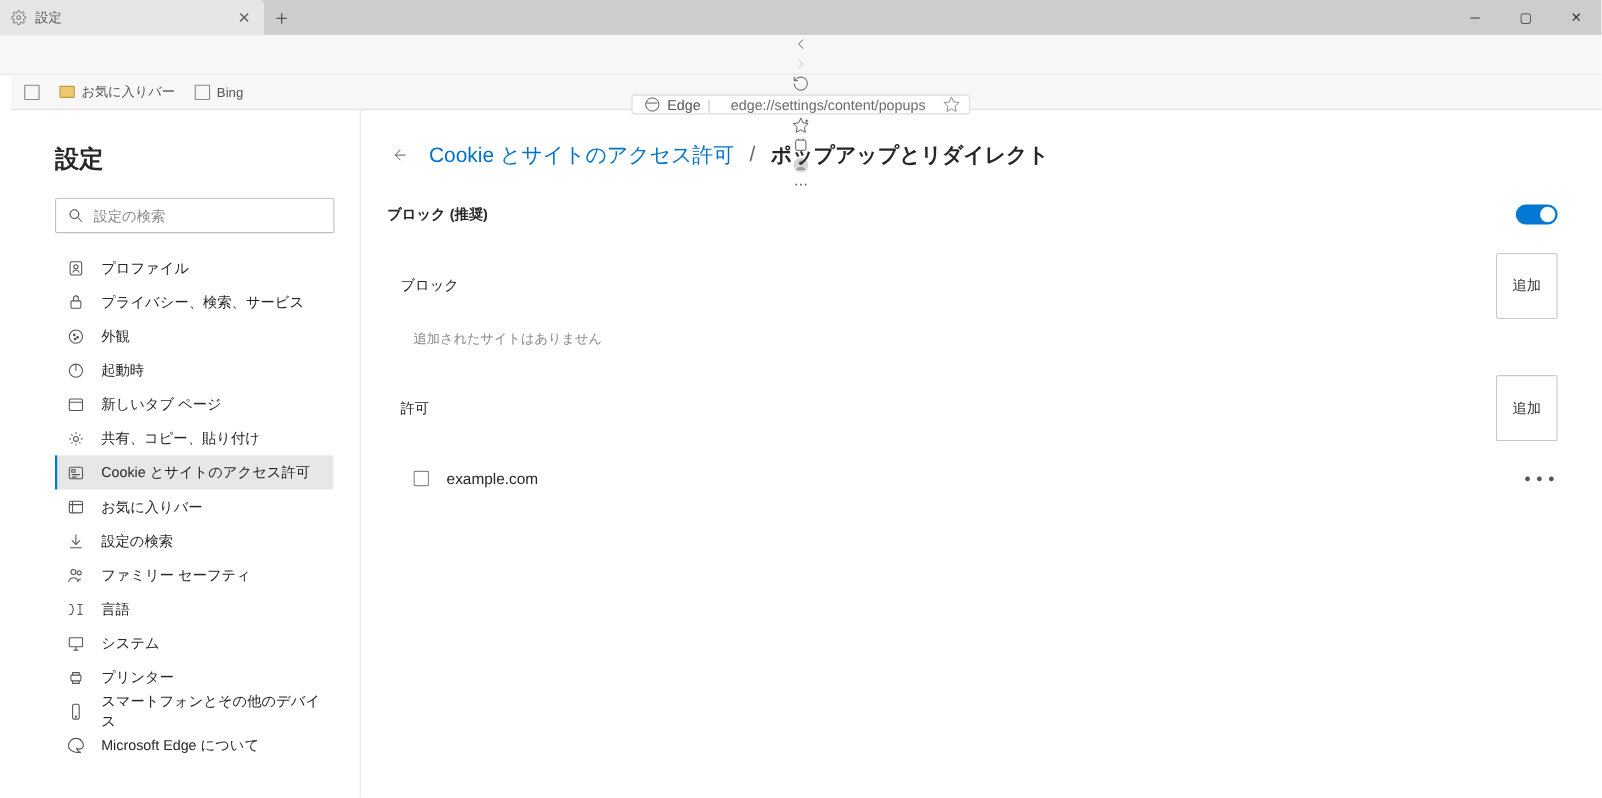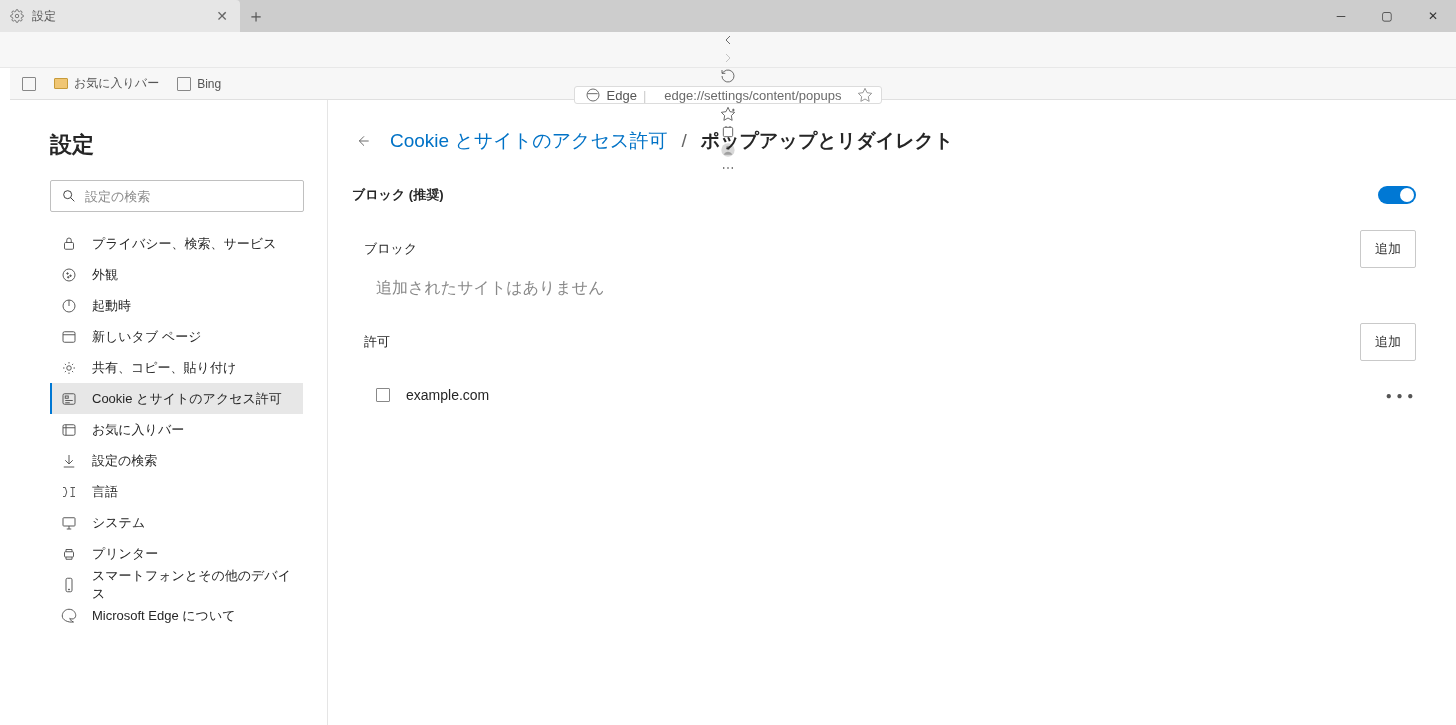--- a/index.html
+++ b/index.html
@@ -53,22 +53,22 @@
     .bc-current { font-weight: 700; }
 
     .setting-row { display: flex; align-items: flex-start; justify-content: space-between; padding: 6px 0; margin-bottom: 16px; }
     .setting-label { font-size: 13px; font-weight: 600; }
     .toggle { width: 38px; height: 18px; background: #0078d4; border-radius: 9px; position: relative; }
     .toggle::after { content: ""; position: absolute; right: 2px; top: 2px; width: 14px; height: 14px; background: #fff; border-radius: 50%; }
 
     .sect { margin-bottom: 20px; }
     .sect-head { display: flex; align-items: center; justify-content: space-between; padding: 4px 0 10px 12px; font-size: 13px; }
     .sect-head span { font-weight: 400; }
-    .add-btn { padding: 9px 14px; border: 1px solid #c9c9c9; background: #fff; border-radius: 2px; font-size: 13px; color: #323232; cursor: pointer; }
-    .empty { font-size: 16px; color: #888; padding-left: 24px; }
+    .add-btn { padding: 20px 14px; border: 1px solid #c9c9c9; background: #fff; border-radius: 2px; font-size: 13px; color: #323232; cursor: pointer; }
+    .empty { font-size: 12px; color: #888; padding-left: 24px; }
 
     .site-row { display: flex; align-items: center; padding: 8px 0 8px 24px; gap: 16px; font-size: 14px; justify-content: center; }
     .site-row .page-ic { flex-shrink: 0; }
     .site-row .site-name { flex: 1; }
     .more-dots { width: 32px; height: 32px; display: flex; align-items: center; justify-content: center; color: #555; letter-spacing: 1px; font-size: 10px; }
 
     svg { width: 16px; height: 16px; fill: none; stroke: currentColor; stroke-width: 1.3; }
     .nic svg { width: 18px; height: 18px; }
   </style>
 </head>
@@ -168,20 +168,30 @@
       <svg viewBox="0 0 24 24">
           <circle cx="10" cy="10" r="6"></circle>
           <path d="M20 20l-5.5-5.5"></path>
         </svg>
       <input type="text" placeholder="設定の検索" style="">
     </div>
     <ul class="nav-list" id="nav-list">
         <li class="nav-item">
           <span class="nic">
             <svg viewBox="0 0 24 24">
+              <rect x="5" y="4" width="14" height="16" rx="2"></rect>
+              <circle cx="12" cy="10" r="2.5"></circle>
+              <path d="M8 17c.8-2 2.5-3 4-3s3.2 1 4 3"></path>
+            </svg>
+          </span>
+          <span>プロファイル</span>
+        </li>
+        <li class="nav-item">
+          <span class="nic">
+            <svg viewBox="0 0 24 24">
               <rect x="6" y="10" width="12" height="9" rx="1.5"></rect>
               <path d="M9 10V7a3 3 0 1 1 6 0v3"></path>
             </svg>
           </span>
           <span>プライバシー、検索、サービス</span>
         </li>
         <li class="nav-item">
           <span class="nic">
             <svg viewBox="0 0 24 24">
               <circle cx="12" cy="12" r="8"></circle>
@@ -240,20 +250,30 @@
         </li>
         <li class="nav-item">
           <span class="nic">
             <svg viewBox="0 0 24 24">
               <path d="M12 4v12"></path>
               <path d="M7 11l5 5 5-5"></path>
               <path d="M5 20h14"></path>
             </svg>
           </span>
           <span>設定の検索</span>
+        </li>
+        <li class="nav-item">
+          <span class="nic">
+            <svg viewBox="0 0 24 24">
+              <circle cx="9" cy="8" r="3"></circle>
+              <circle cx="16" cy="9" r="2.5"></circle>
+              <path d="M3 20c1-3 3.5-5 6-5s5 2 6 5M14 20c.6-2 2-3.5 4-3.5"></path>
+            </svg>
+          </span>
+          <span>ファミリー セーフティ</span>
         </li>
         <li class="nav-item">
           <span class="nic">
             <svg viewBox="0 0 24 24">
               <path d="M4 18h3M4 6h3l2 6-2 6M14 6h6M17 6v12M14 18h6"></path>
             </svg>
           </span>
           <span>言語</span>
         </li>
         <li class="nav-item">

